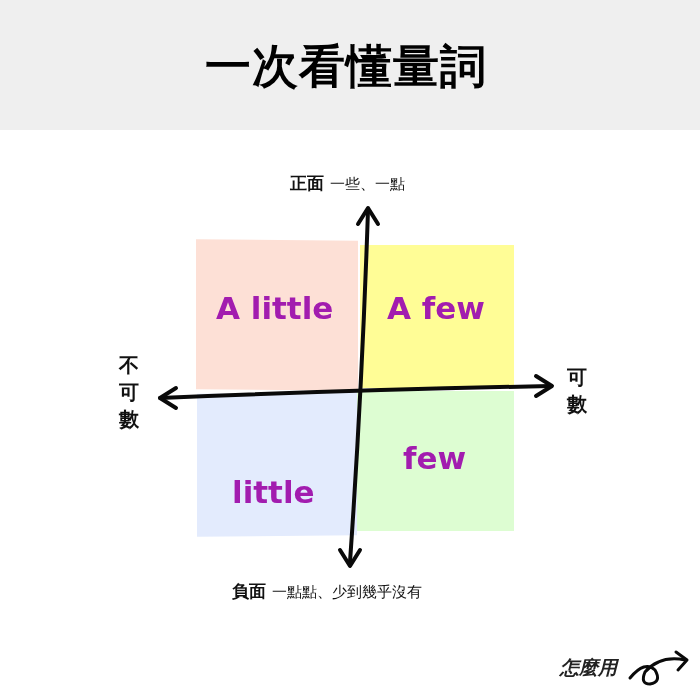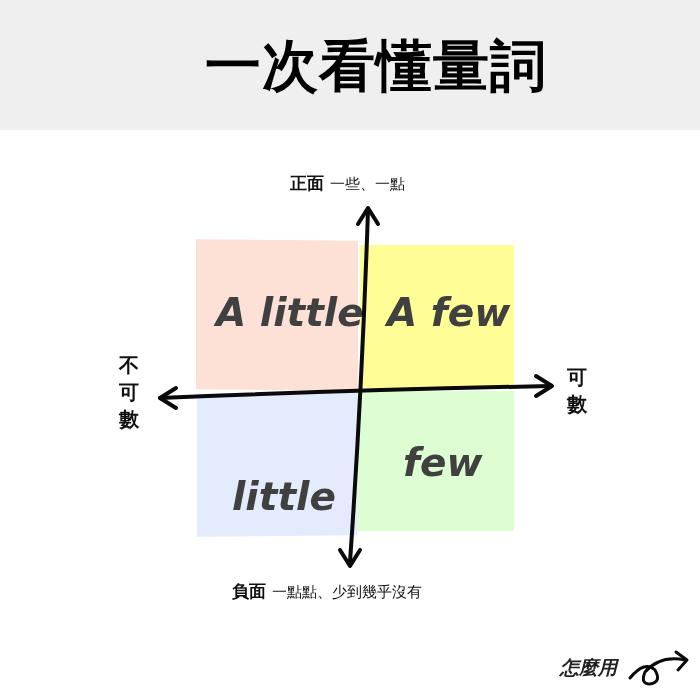--- a/index.html
+++ b/index.html
@@ -3,27 +3,27 @@
 <meta charset="utf-8">
 <style>
   html, body { margin:0; padding:0; }
   body { width:700px; height:700px; background:#ffffff; position:relative; overflow:hidden;
          font-family:"DejaVu Sans", sans-serif; color:#111; }
   .header { position:absolute; left:0; top:0; width:700px; height:130px; background:#efefef; }
   .logo { position:absolute; left:30px; top:30px; width:78px; height:70px; border-radius:50%; background:#0a0a0a;
           color:#fff; display:flex; flex-direction:column; align-items:center; justify-content:center; }
   .logo .l1, .logo .l2 { font-family:"Liberation Sans", sans-serif; font-weight:bold; font-size:12px; line-height:14px; letter-spacing:0.2px; }
   .logo .l3 { font-size:12px; line-height:15px; }
-  .title { position:absolute; left:205px; top:38px; font-size:56px; font-weight:bold; letter-spacing:1px; color:#000; line-height:56px; }
+  .title { position:absolute; left:205px; top:38px; font-size:46px; font-weight:bold; letter-spacing:1px; color:#000; line-height:56px; }
   .quad { position:absolute; }
   .q-tl { left:196px; top:240px; width:162px; height:150px; background:#fde0d6; transform:skew(0deg,0.6deg); }
   .q-tr { left:360px; top:245px; width:154px; height:143px; background:#fffd96; }
   .q-bl { left:197px; top:393px; width:160px; height:143px; background:#e3ebfd; transform:skew(0deg,-0.5deg); }
   .q-br { left:357px; top:391px; width:157px; height:140px; background:#ddfdd2; }
-  .qlabel { position:absolute; font-family:"DejaVu Sans", sans-serif; font-weight:bold; font-size:39px; color:#404040; white-space:nowrap;font-style:italic; }
+  .qlabel { position:absolute; font-family:"DejaVu Sans", sans-serif; font-weight:bold; font-size:31px; color:#a21caf; white-space:nowrap; }
   .axis-top { position:absolute; left:290px; top:172px; font-size:17px; font-weight:bold; white-space:nowrap; }
   .axis-top .sub, .axis-bottom .sub { font-weight:normal; font-size:15px; margin-left:6px; }
   .axis-bottom { position:absolute; left:232px; top:580px; font-size:17px; font-weight:bold; white-space:nowrap; }
   .axis-left { position:absolute; left:117px; top:352px; width:24px; font-size:20px; font-weight:bold; line-height:27px; text-align:center; }
   .axis-right { position:absolute; left:565px; top:364px; width:24px; font-size:20px; font-weight:bold; line-height:27px; text-align:center; }
   .how { position:absolute; left:560px; top:655px; font-family:"DejaVu Serif", serif; font-size:19px; color:#222; font-style:italic; white-space:nowrap;font-weight:bold; }
   svg.axes { position:absolute; left:0; top:0; }
 </style>
 </head>
 <body>

